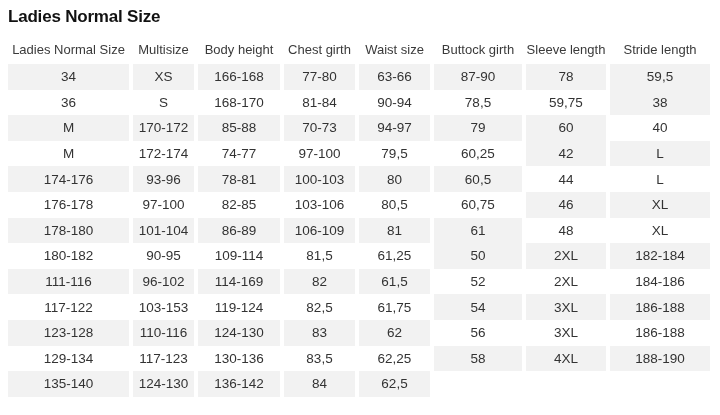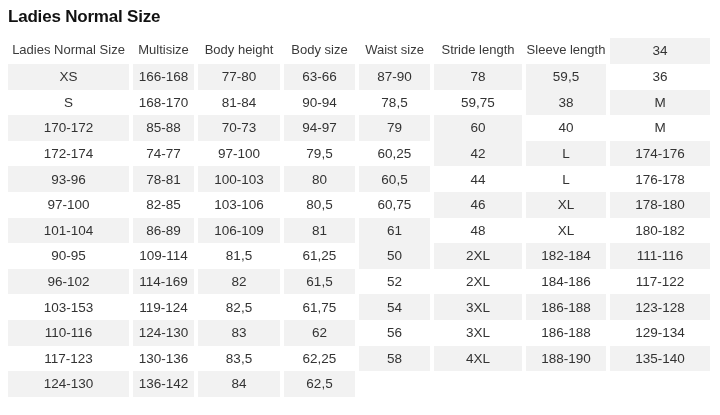--- a/index.html
+++ b/index.html
@@ -57,24 +57,25 @@
 </style>
 </head>
 <body>
 
 <div class="page">
   <h1 class="page-title">Ladies Normal Size</h1>
   <div class="size-grid">
       <div class="hcell">Ladies Normal Size</div>
       <div class="hcell">Multisize</div>
       <div class="hcell">Body height</div>
-      <div class="hcell">Body size</div>
+      <div class="hcell">Chest girth</div>
       <div class="hcell">Waist size</div>
+      <div class="hcell">Buttock girth</div>
+      <div class="hcell">Sleeve length</div>
       <div class="hcell">Stride length</div>
-      <div class="hcell">Sleeve length</div>
       <div class="cell shade">34</div>
       <div class="cell shade">XS</div>
       <div class="cell shade">166-168</div>
       <div class="cell shade">77-80</div>
       <div class="cell shade">63-66</div>
       <div class="cell shade">87-90</div>
       <div class="cell shade">78</div>
       <div class="cell shade">59,5</div>
       <div class="cell">36</div>
       <div class="cell">S</div>

